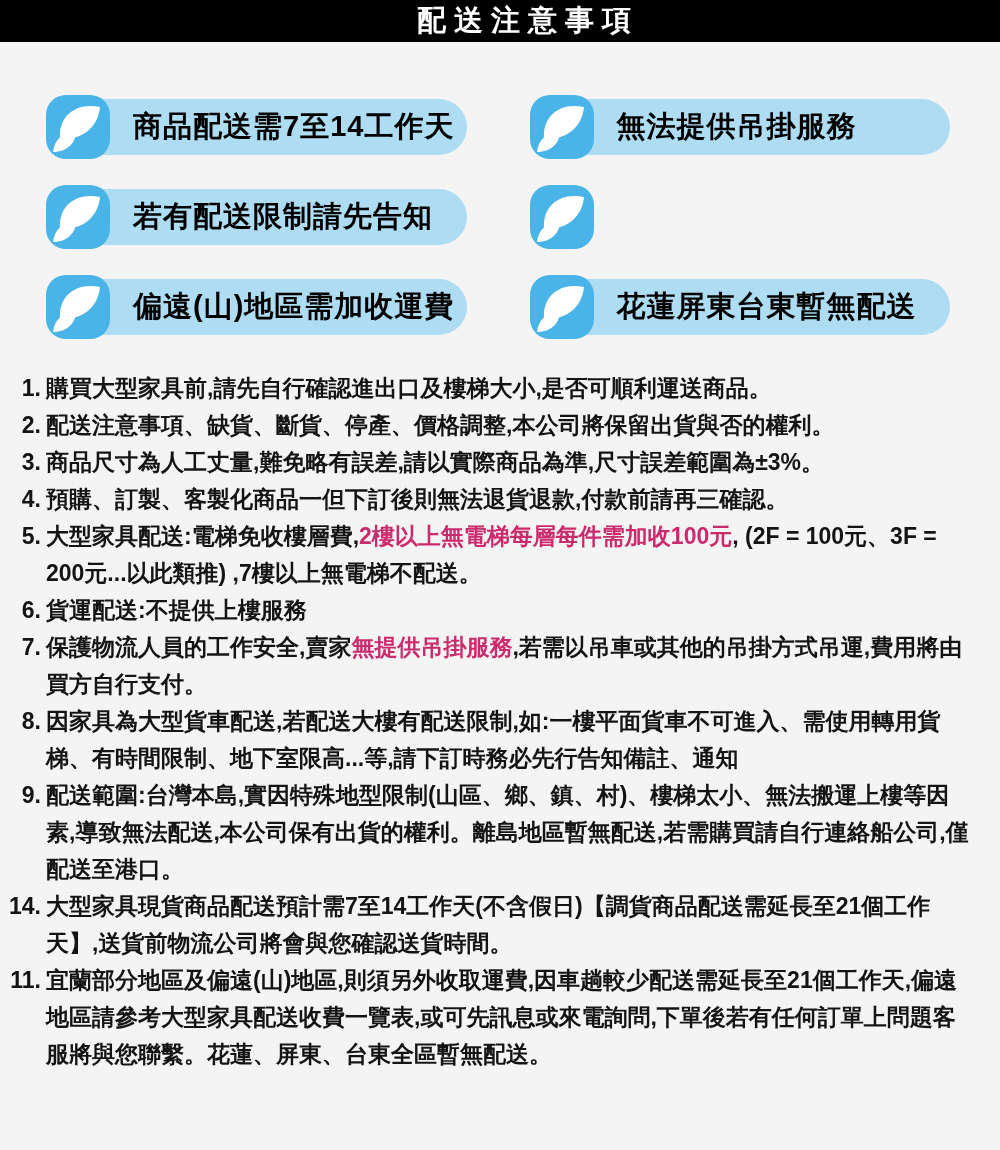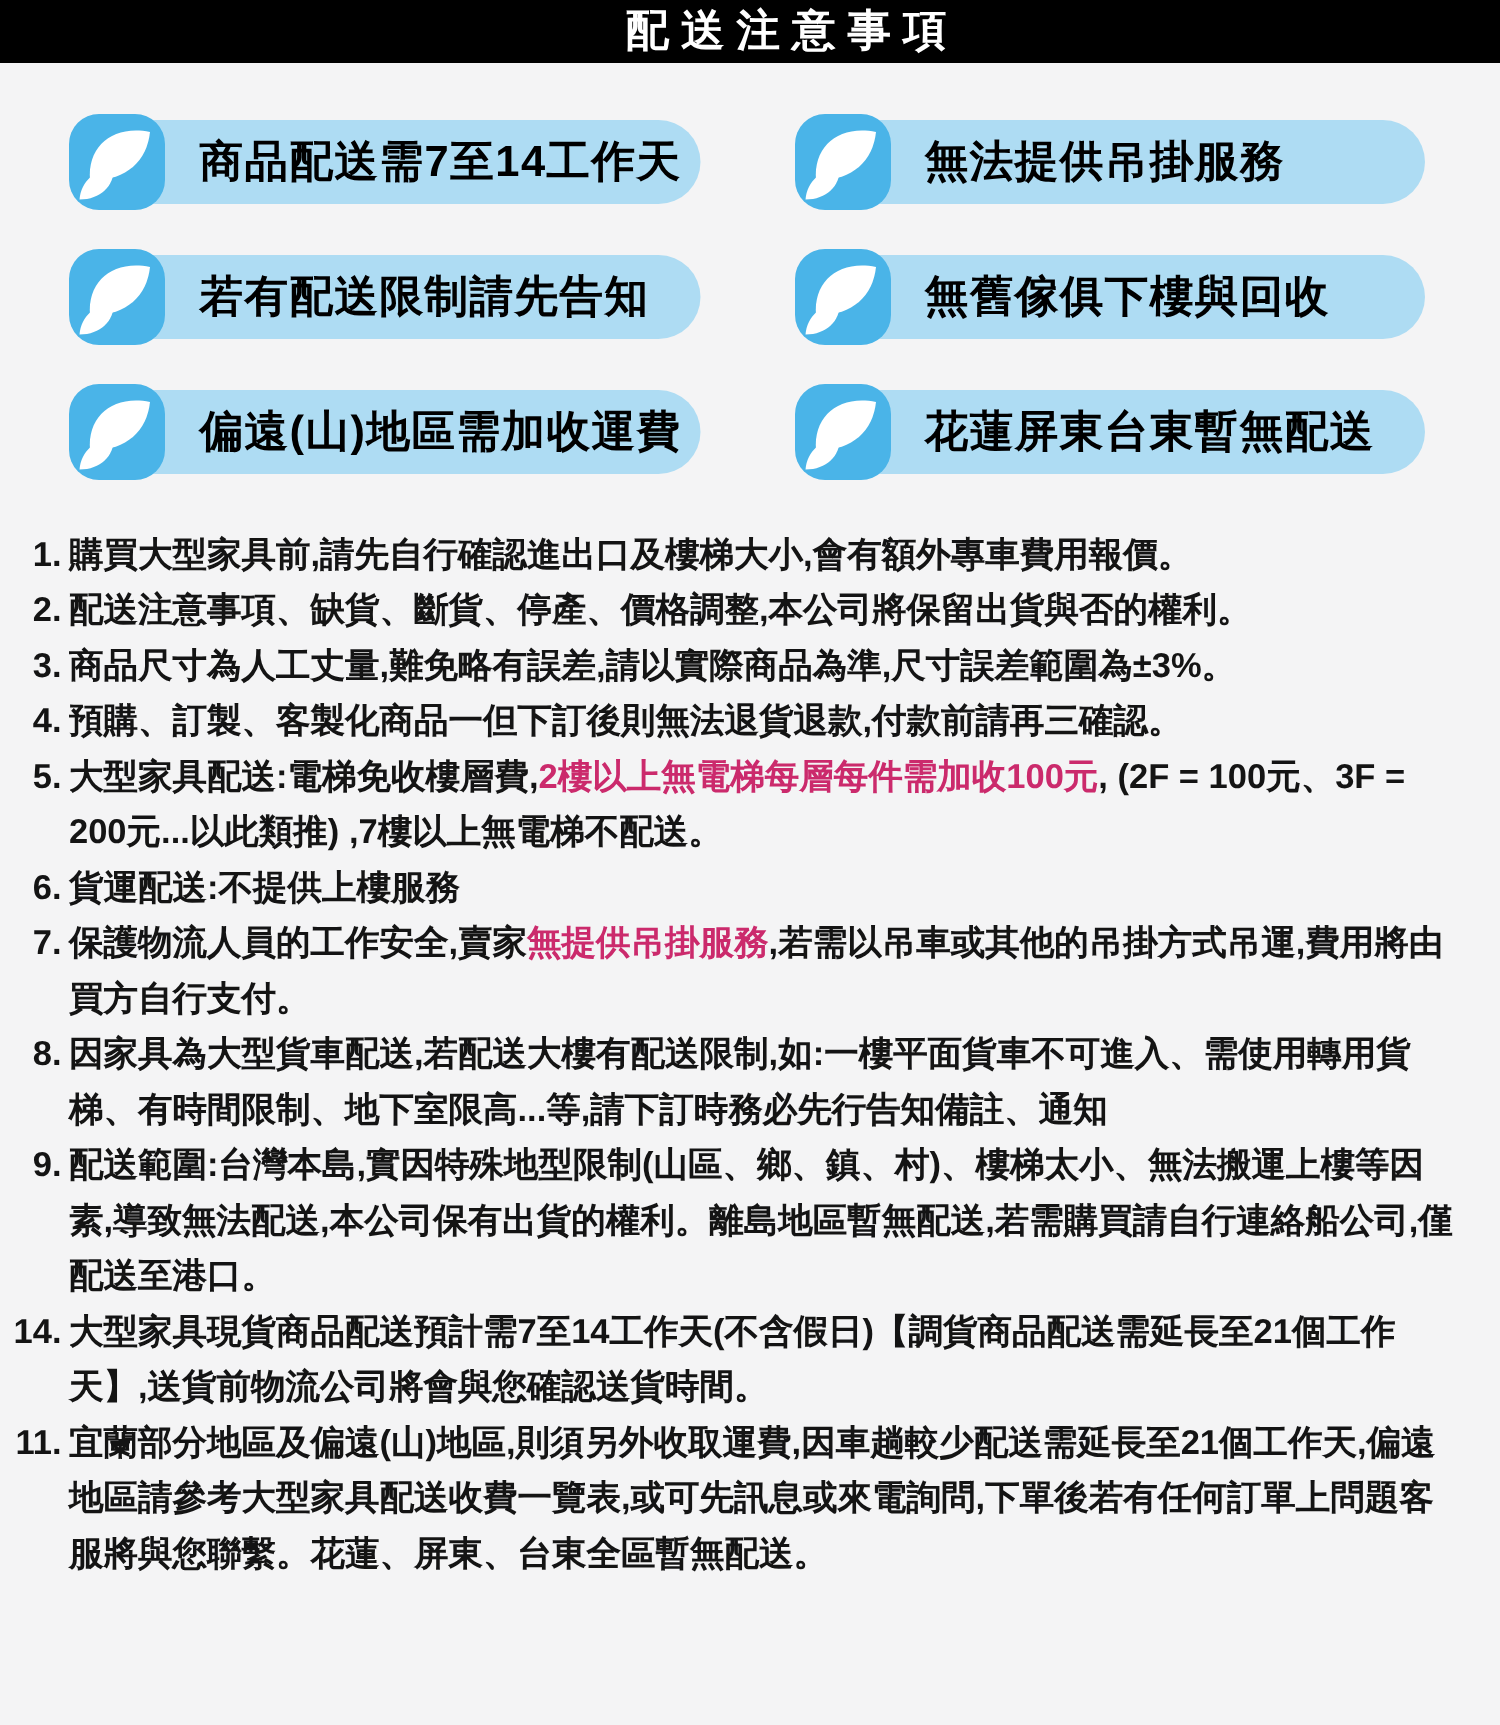--- a/index.html
+++ b/index.html
@@ -16,21 +16,21 @@
     display:flex;align-items:center;justify-content:center;padding-left:48px;
   }
   .topbar h1{
     margin:0;color:#ffffff;font-size:29px;font-weight:bold;
     letter-spacing:8px;padding-left:8px;
   }
   
   .badges{
     display:grid;grid-template-columns:1fr 1fr;
     column-gap:62px;row-gap:24px;
-    padding:33px 50px 0 45px;
+    padding:52px 50px 0 45px;
   }
   .badge{position:relative;height:66px;}
   .badge-pill{
     position:absolute;left:30px;right:0;top:5px;bottom:5px;
     background:#aedcf3;border-radius:28px;
     display:flex;align-items:center;
     padding-left:58px;box-sizing:border-box;
   }
   .badge-label{
     font-size:29px;font-weight:bold;color:#000000;
@@ -96,23 +96,20 @@
     </span>
   </div>
   <div class="badge">
     <span class="badge-icon">
       <svg viewBox="0 0 66 66" width="66" height="66">
           <rect x="1" y="1" width="64" height="64" rx="20" fill="#4ab4e8"></rect>
           <path d="M15,45 C13,22 31,8 55,13 C53,33 38,46 15,45 Z" fill="#ffffff"></path>
           <path d="M8,58 C22,58 31,49 31,37 C18,38 9,46 8,58 Z" fill="#ffffff"></path>
         </svg>
     </span>
-    <span class="badge-pill">
-      <span class="badge-label">無舊傢俱下樓與回收</span>
-    </span>
   </div>
   <div class="badge">
     <span class="badge-icon">
       <svg viewBox="0 0 66 66" width="66" height="66">
           <rect x="1" y="1" width="64" height="64" rx="20" fill="#4ab4e8"></rect>
           <path d="M15,45 C13,22 31,8 55,13 C53,33 38,46 15,45 Z" fill="#ffffff"></path>
           <path d="M8,58 C22,58 31,49 31,37 C18,38 9,46 8,58 Z" fill="#ffffff"></path>
         </svg>
     </span>
     <span class="badge-pill">
@@ -129,21 +126,21 @@
     </span>
     <span class="badge-pill">
       <span class="badge-label">花蓮屏東台東暫無配送</span>
     </span>
   </div>
 </section>
 
 <ol class="notes">
   <li class="note">
     <span class="note-num">1.</span>
-    <span class="note-text"><span>購買大型家具前,請先自行確認進出口及樓梯大小,會有額外專車費用報價。</span></span>
+    <span class="note-text"><span>購買大型家具前,請先自行確認進出口及樓梯大小,是否可順利運送商品。</span></span>
   </li>
   <li class="note">
     <span class="note-num">2.</span>
     <span class="note-text"><span>配送注意事項、缺貨、斷貨、停產、價格調整,本公司將保留出貨與否的權利。</span></span>
   </li>
   <li class="note">
     <span class="note-num">3.</span>
     <span class="note-text"><span>商品尺寸為人工丈量,難免略有誤差,請以實際商品為準,尺寸誤差範圍為±3%。</span></span>
   </li>
   <li class="note">

